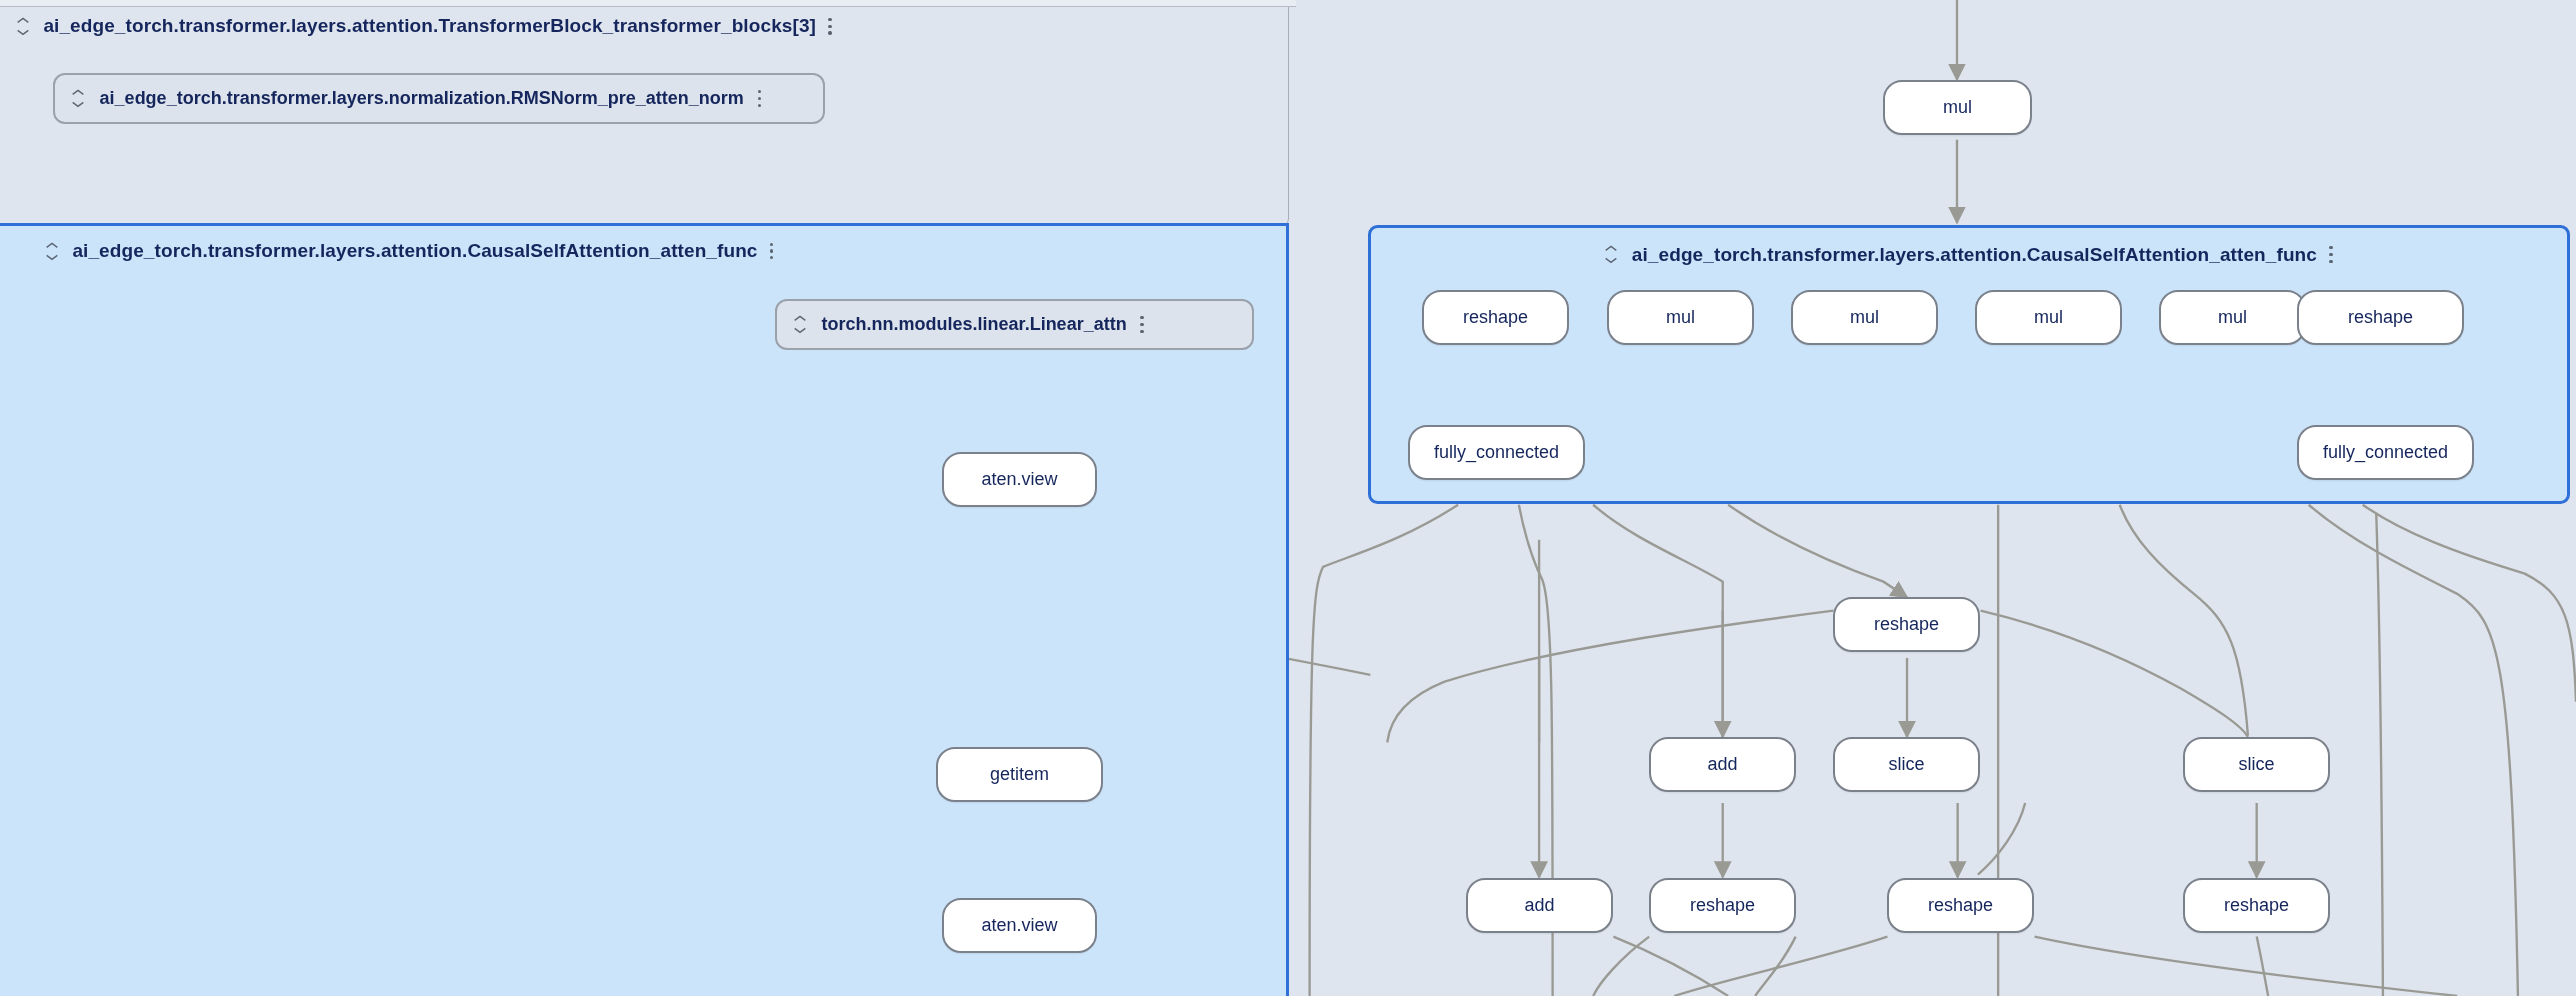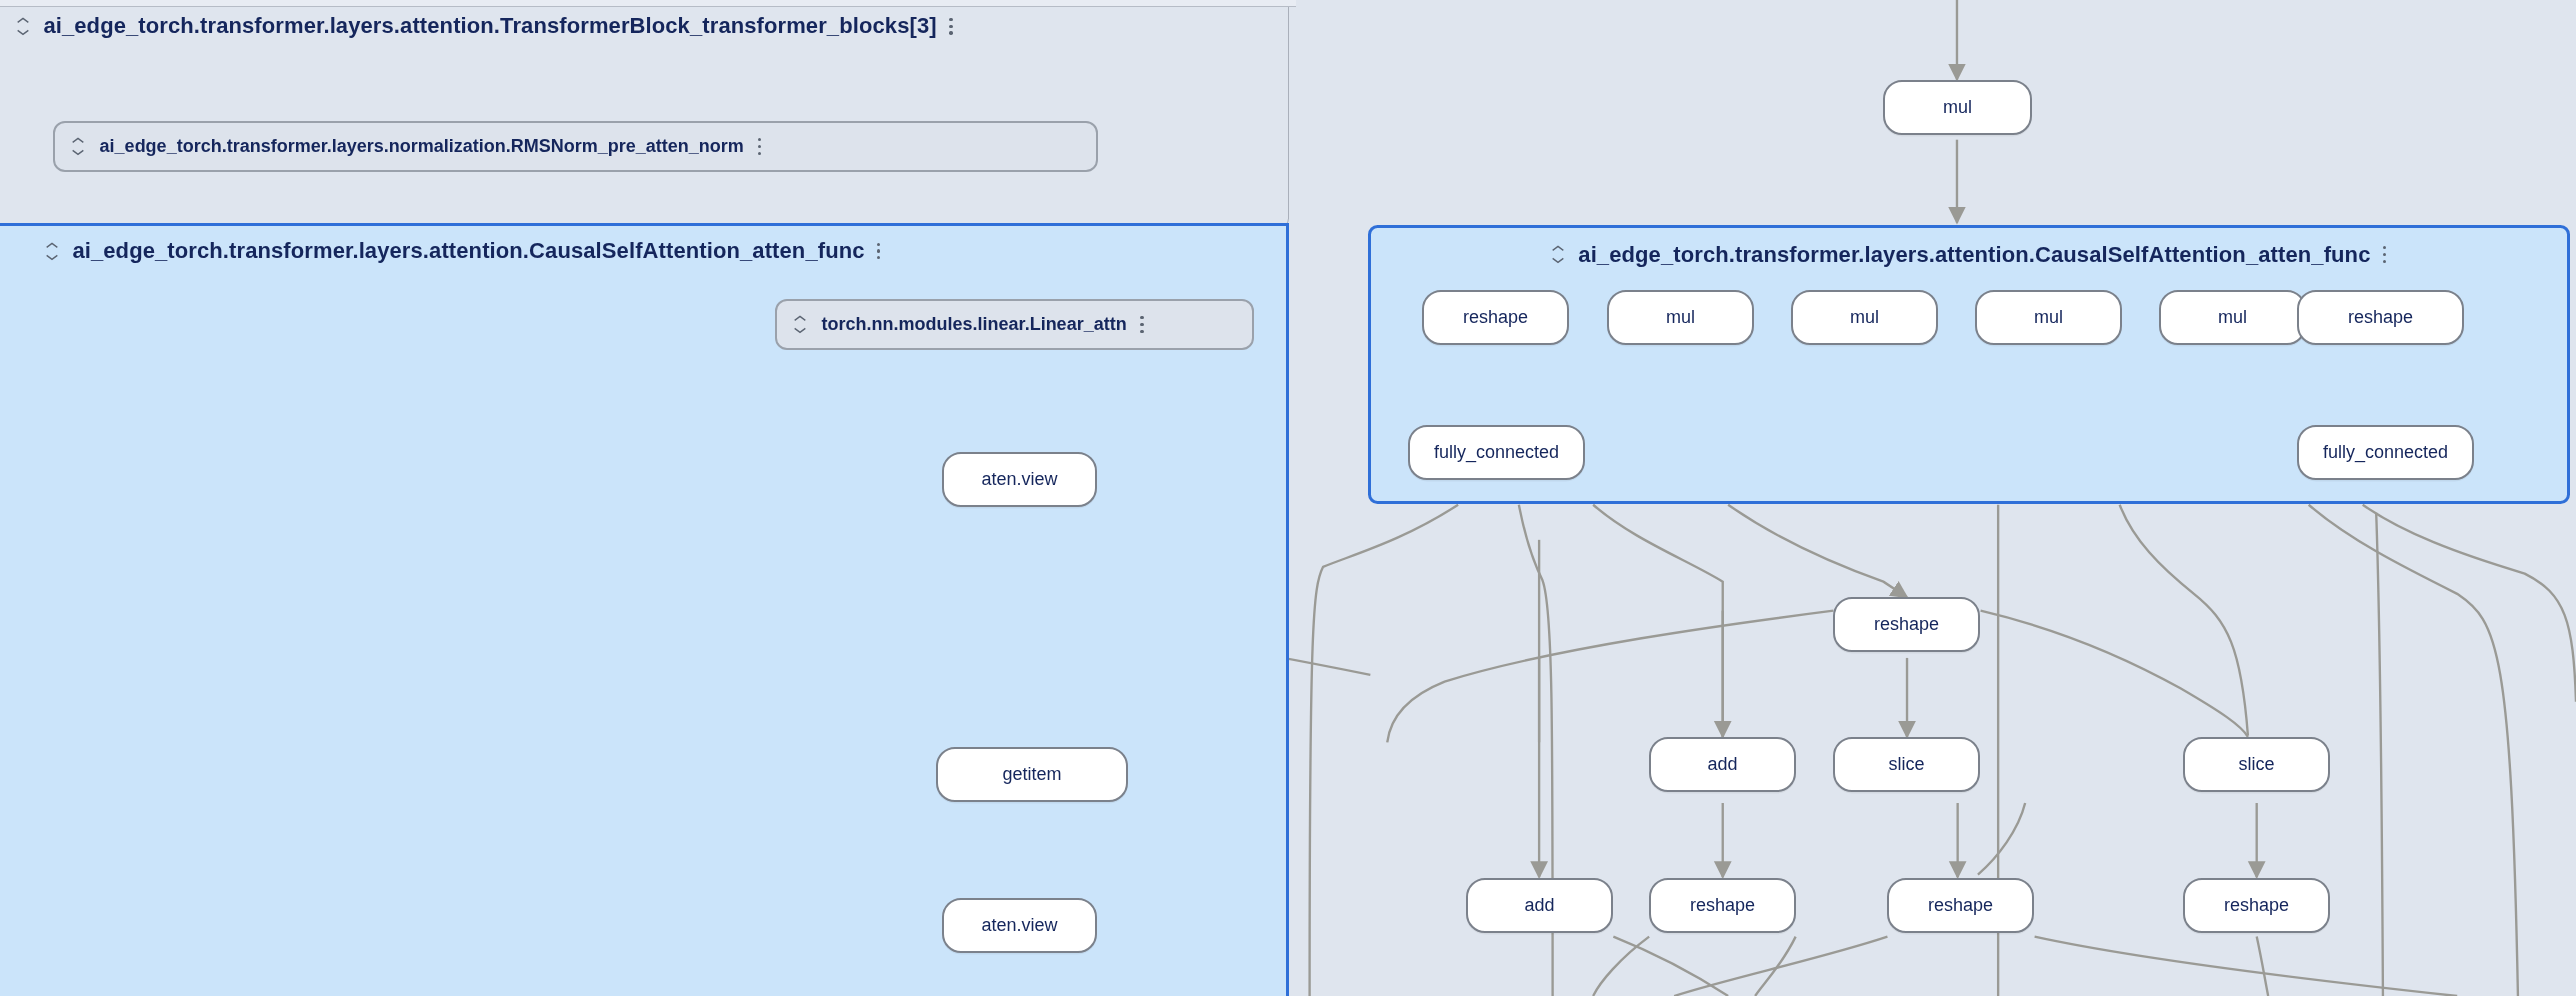--- a/index.html
+++ b/index.html
@@ -47,21 +47,21 @@
     justify-content: center;
     gap: 10.8px;
     white-space: nowrap;
     pointer-events: none;
   }
   .group-header.left-aligned {
     justify-content: flex-start;
     padding-left: 41px;
   }
   .group-title {
-    font-size: 22px;
+    font-size: 19px;
     font-weight: 700;
     color: #15265c;
     letter-spacing: 0.1px;
   }
 
   
   .expand-icon {
     width: 17.6px;
     height: 23px;
     position: relative;
@@ -251,21 +251,21 @@
       </span>
       <span class="group-title">ai_edge_torch.transformer.layers.attention.TransformerBlock_transformer_blocks[3]</span>
       <span class="kebab">
           <i></i>
           <i></i>
           <i></i>
         </span>
     </div>
   </div>
 
-  <div class="chip chip-z" style="left:53px; top:73px; width:1045px;margin-top:48px;">
+  <div class="chip chip-z" style="left:53px; top:73px; width:772px;">
     <span class="expand-icon">
       <span class="chev up">
           <svg width="12" height="6.8" viewBox="0 0 18 10">
             <path d="M1 8 L9 2 L17 8" stroke="#5b6472" stroke-width="2" fill="none"></path>
           </svg>
         </span>
       <span class="chev down">
           <svg width="12" height="6.8" viewBox="0 0 18 10">
             <path d="M1 2 L9 8 L17 2" stroke="#5b6472" stroke-width="2" fill="none"></path>
           </svg>
@@ -340,21 +340,21 @@
       <span class="group-title">ai_edge_torch.transformer.layers.attention.CausalSelfAttention_atten_func</span>
       <span class="kebab">
           <i></i>
           <i></i>
           <i></i>
         </span>
     </div>
   </div>
 
   <div class="node node-z" style="left:942px; top:452px; width:155px;">aten.view</div>
-  <div class="node node-z" style="left:936px; top:747px; width:192px;">getitem</div>
+  <div class="node node-z" style="left:936px; top:747px; width:167px;">getitem</div>
   <div class="node node-z" style="left:942px; top:898px; width:155px;">aten.view</div>
 
   <div class="node node-z" style="left:1883px; top:80px; width:149px;">mul</div>
 
   <div class="node node-z" style="left:1422px; top:290px; width:147px;">reshape</div>
   <div class="node node-z" style="left:1607px; top:290px; width:147px;">mul</div>
   <div class="node node-z" style="left:1791px; top:290px; width:147px;">mul</div>
   <div class="node node-z" style="left:1975px; top:290px; width:147px;">mul</div>
   <div class="node node-z" style="left:2159px; top:290px; width:147px;">mul</div>
   <div class="node node-z" style="left:2297px; top:290px; width:167px;">reshape</div>

